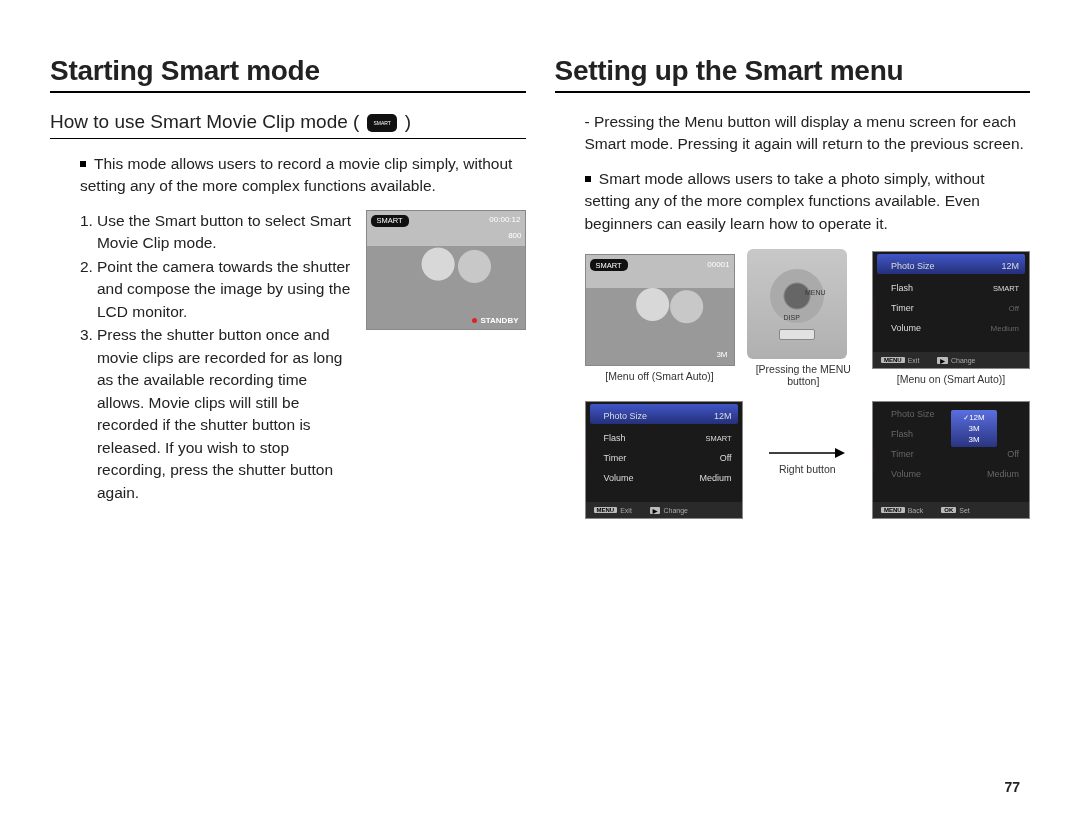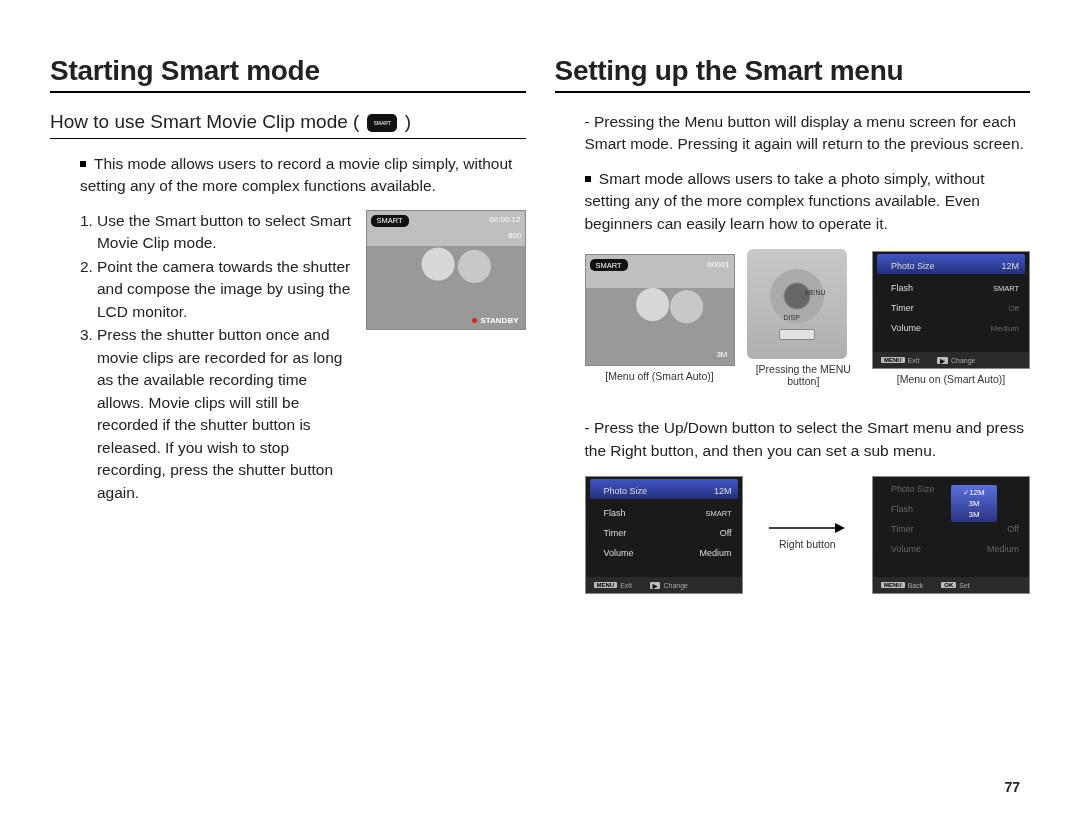--- a/index.html
+++ b/index.html
@@ -240,21 +240,20 @@
             <span class="fbtn">
                 <span class="pill">▶</span>
                 <span>Change</span>
               </span>
           </div>
         </div>
         <div class="cap">[Menu on (Smart Auto)]</div>
       </div>
     </div>
 
-    <div class="para" style="margin-top:30px;">- Press the Up/Down button to select the Smart menu and press the Right button, and then you can set a sub menu.</div>
 
     <div class="menuRow" style="justify-content: space-between; padding-left:30px;">
       <div class="menuBlock">
         <div class="menuScreen">
           <div class="leftedge"></div>
           <div class="row sel">
             <span>Photo Size</span>
             <span>12M</span>
           </div>
           <div class="row">

